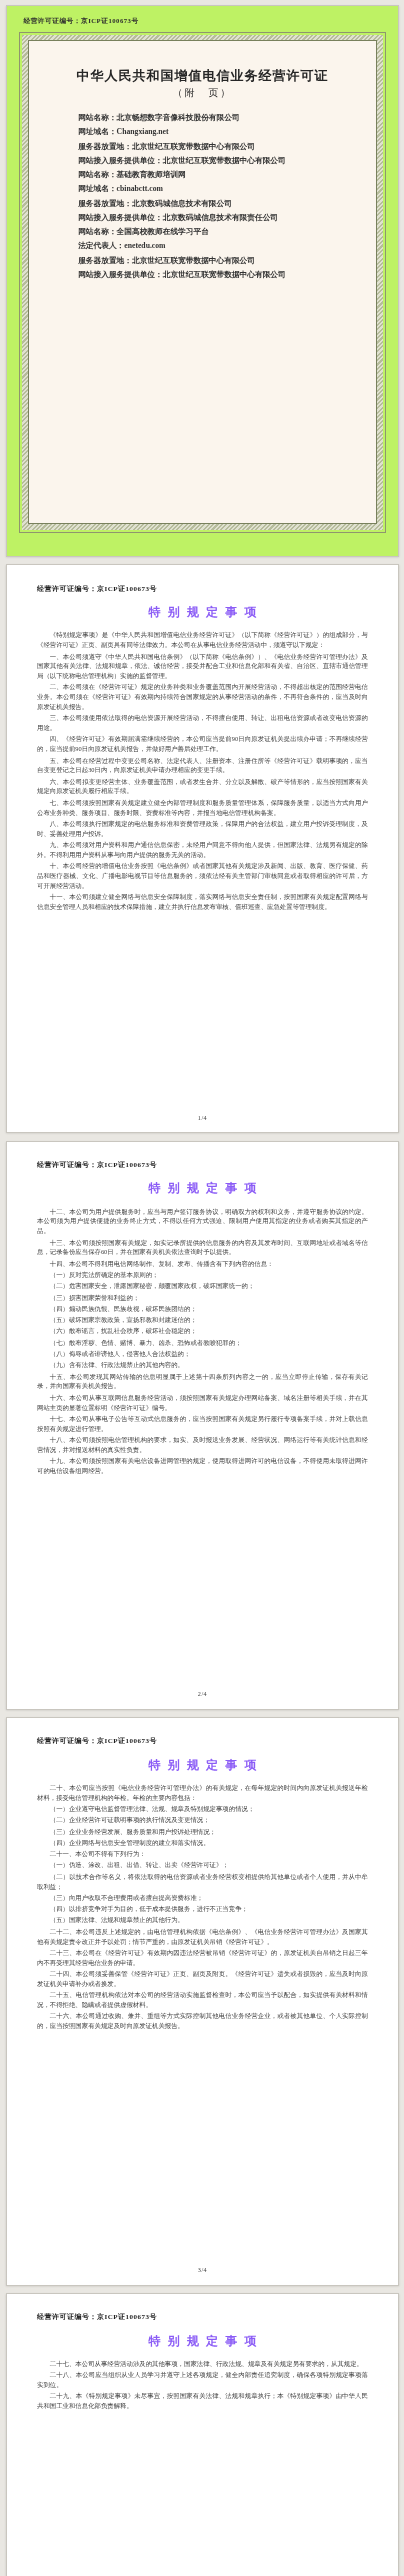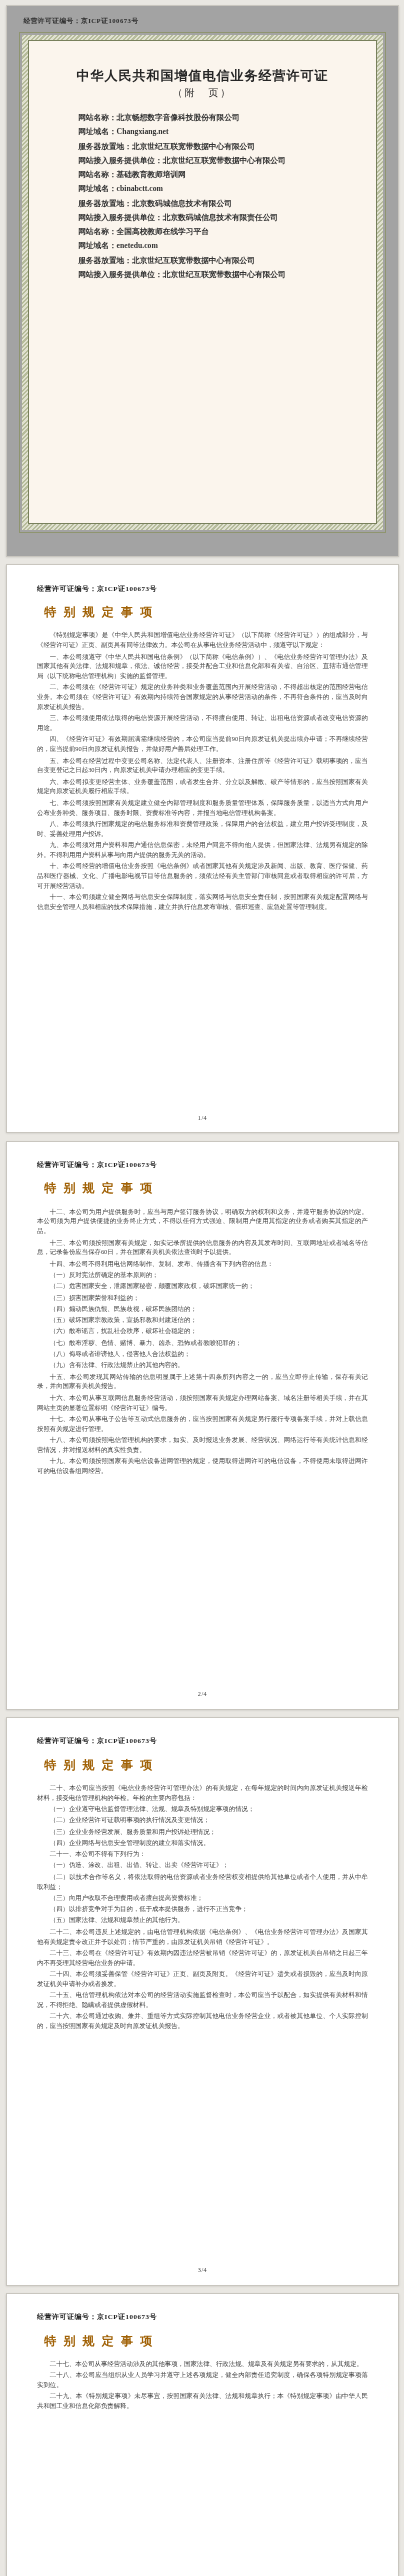--- a/index.html
+++ b/index.html
@@ -16,21 +16,21 @@
     width:393px;
     margin:0 auto 7.2px;
     background:#ffffff;
     border:0.5px solid #c9c6bf;
     box-shadow:0 0.5px 2.1px rgba(0,0,0,.16);
     box-sizing:border-box;
     position:relative;
   }
 
   
-  .cert-page { height:552px; background:#a3a3a3; padding:8.2px 12.4px 10.3px; }
+  .cert-page { height:552px; background:#bef264; padding:8.2px 12.4px 10.3px; }
   .cert-license-line { font-size:6.7px; font-weight:700; color:#2e2e2e; margin:3.1px 0 5.2px 4.1px; letter-spacing:0.5px; }
   .cert-frame { border:0.5px solid #8f956f; padding:2.1px; height:501px; box-sizing:border-box; }
   .cert-band {
     height:100%; box-sizing:border-box; padding:5.7px;
     background:repeating-linear-gradient(135deg,#b6bc9b 0 1.5px,#e0e1d0 1.5px 3.1px);
   }
   .cert-inner {
     height:100%; box-sizing:border-box;
     border:1px solid #78805c;
     background:#fbf5ed;
@@ -48,22 +48,22 @@
     font-size:7.7px; font-weight:600; color:#333; line-height:1.85; margin:0 0 2.1px;
   }
   .cert-line {
     font-size:7.7px; font-weight:600; color:#333; line-height:1.85;margin-left:21px;
   }
 
   
   .prov-page { height:569px; padding:18.5px 30px 15.5px; }
   .prov-header { font-size:7px; font-weight:700; color:#1f1f1f; letter-spacing:0.5px; }
   .prov-title {
-    margin:10.3px 0 9.3px; 
-    font-size:12px; font-weight:700; color:#a16207;
+    margin:10.3px 0 9.3px; text-align:center;
+    font-size:12px; font-weight:700; color:#8b5cf6;
     letter-spacing:7.2px; text-indent:7.2px;
   }
   .prov-body p {
     margin:0 0 1.5px; font-size:6.4px; line-height:9.8px;
     color:#3c3c3c; text-align:justify; text-indent:2em;
   }
   .page-no {
     position:absolute; left:0; right:0; bottom:11.3px;
     text-align:center; font-size:6.2px; color:#3f3f3f; letter-spacing:0.5px;
   }
@@ -94,21 +94,21 @@
   <div class="cert-line">网站名称：基础教育教师培训网</div>
 
   <div class="cert-line">网址域名：cbinabctt.com</div>
 
   <div class="cert-line">服务器放置地：北京数码城信息技术有限公司</div>
 
   <div class="cert-line">网站接入服务提供单位：北京数码城信息技术有限责任公司</div>
 
   <div class="cert-line">网站名称：全国高校教师在线学习平台</div>
 
-  <div class="cert-line">网址域名：enetedu.com</div>
+  <div class="cert-line">法定代表人：enetedu.com</div>
 
   <div class="cert-line">服务器放置地：北京世纪互联宽带数据中心有限公司</div>
 
   <div class="cert-line">网站接入服务提供单位：北京世纪互联宽带数据中心有限公司</div>
 </div>
         </div>
       </div>
     </div>
   </section>
 

